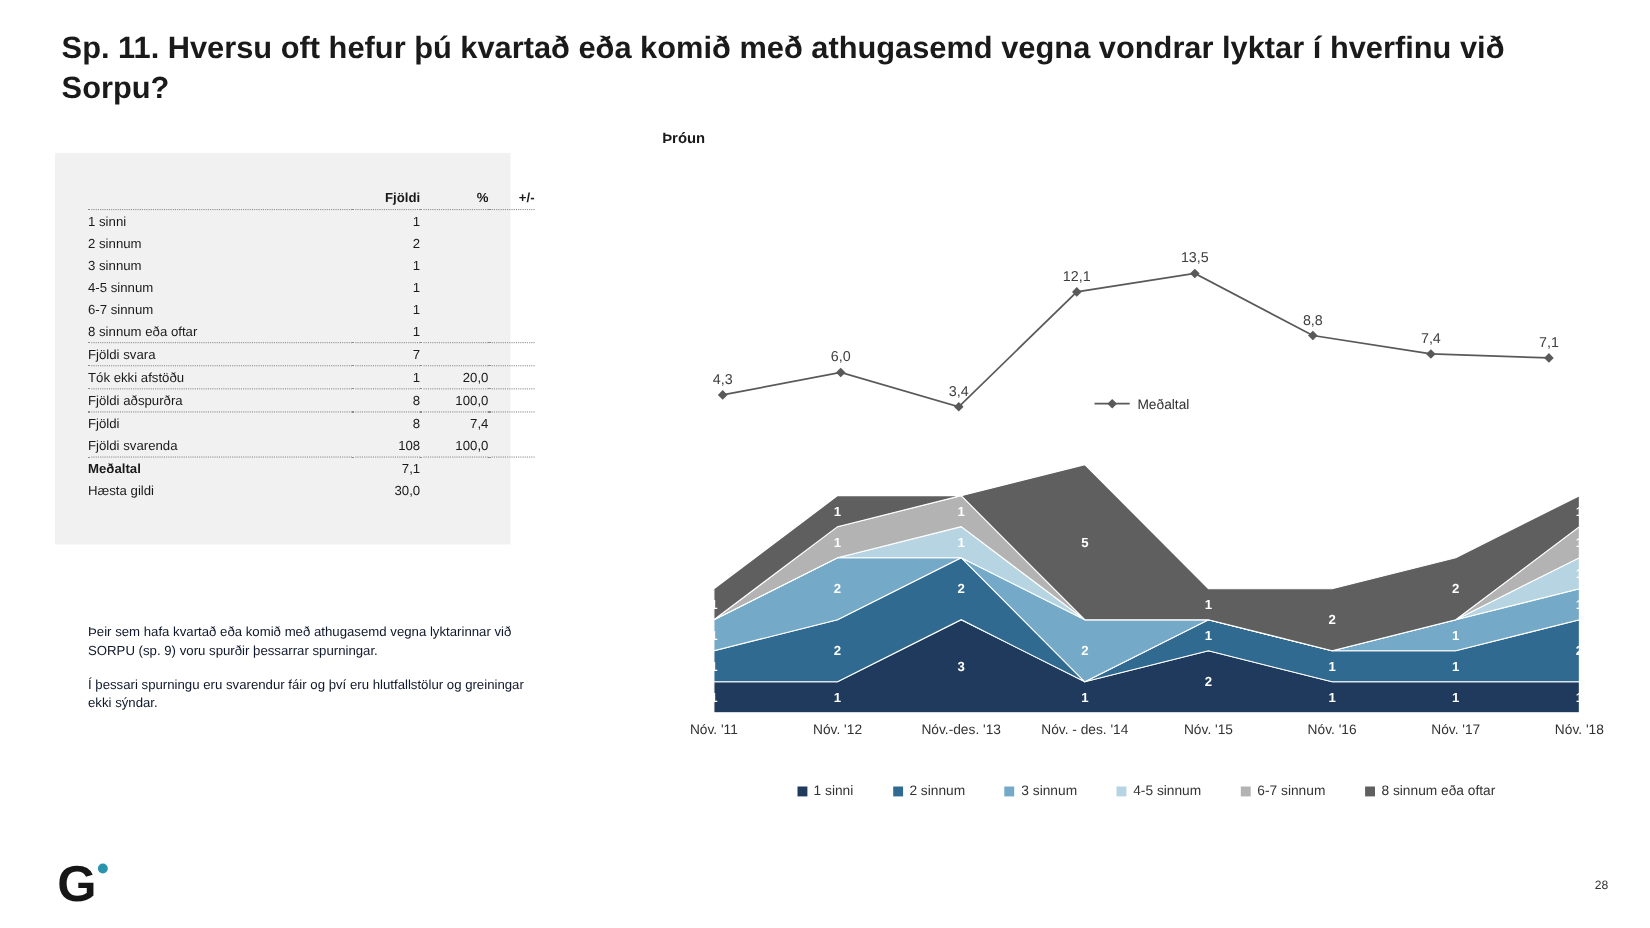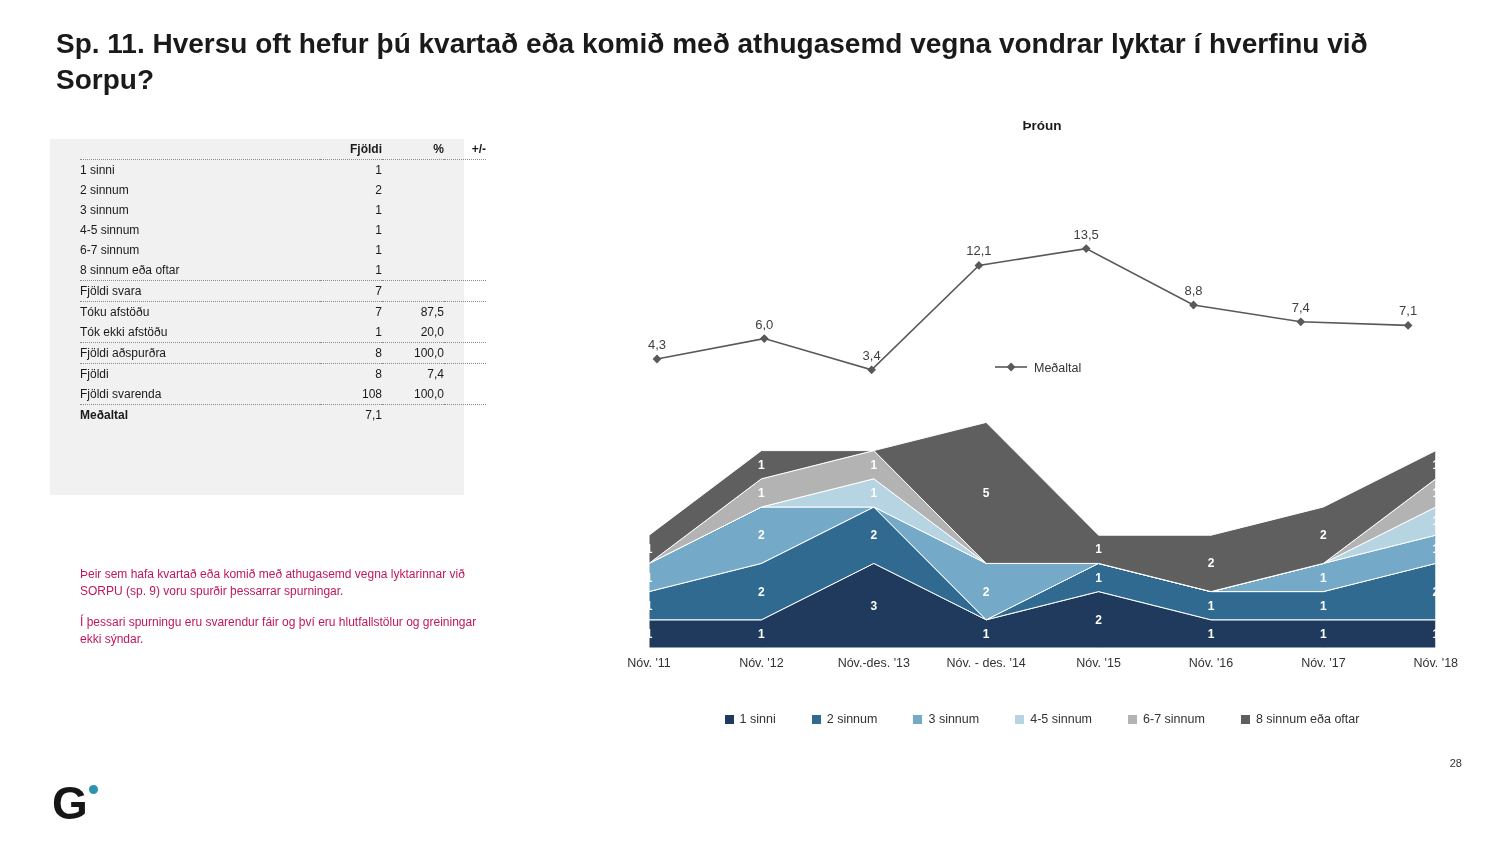--- a/index.html
+++ b/index.html
@@ -4,54 +4,54 @@
 <style>
   * { margin:0; padding:0; box-sizing:border-box; }
   html,body { background:#ffffff; }
   body { font-family:"Liberation Sans", sans-serif; }
   .slide { position:relative; width:1500px; height:844px; background:#ffffff; overflow:hidden;margin-left:12px; }
 
   .title { position:absolute; left:44px; top:26px; width:1400px; font-size:28px; font-weight:bold;
            color:#1a1a1a; line-height:1.28; }
 
   .table-panel { position:absolute; left:38px; top:139px; width:414px; height:356px;
-                 background:#f1f1f1; padding:0 34px 10px 30px; }
+                 background:#f1f1f1; padding:31px 34px 10px 30px; }
   table.stats { width:100%; border-collapse:collapse; font-size:12px; color:#1a1a1a; table-layout:fixed; }
   table.stats th, table.stats td { padding:3px 0; vertical-align:middle; white-space:nowrap; overflow:hidden; }
   table.stats th { font-weight:bold; border-bottom:1px dotted #8c8c8c; }
   .col-label { width:240px; text-align:left; }
   .col-num   { width:62px;  text-align:right; }
   .col-pm    { width:42px;  text-align:right; }
   table.stats td.num { text-align:right; }
   table.stats tr.sep td { border-bottom:1px dotted #8c8c8c; }
   table.stats td.bold { font-weight:bold; }
 
-  .notes { position:absolute; left:68px; top:566px; width:400px; font-size:12px; color:#be185d; line-height:1.38; }
+  .notes { position:absolute; left:68px; top:566px; width:400px; font-size:12px; color:#0f172a; line-height:1.38; }
   .notes p + p { margin-top:15px; }
 
   .trend-chart { position:absolute; left:590px; top:118px; width:880px; height:300px; }
-  .chart-title { text-align:center; font-size:13.5px; font-weight:bold; color:#1a1a1a; margin-bottom:2px; }
+  .chart-title { font-size:13.5px; font-weight:bold; color:#1a1a1a; margin-bottom:2px; }
   svg { overflow:visible; display:block; }
   .dlabel { font-size:13px; fill:#3f3f3f; font-family:"Liberation Sans",sans-serif; }
   .llabel { font-size:12.5px; fill:#333333; font-family:"Liberation Sans",sans-serif; }
   .slabel { font-size:12px; font-weight:bold; fill:#ffffff; font-family:"Liberation Sans",sans-serif; }
   .xlabel { font-size:12.5px; fill:#333333; font-family:"Liberation Sans",sans-serif; }
 
   .stacked-chart { position:absolute; left:625px; top:413px; width:860px; height:275px; }
 
   .stacked-legend { position:absolute; left:590px; top:712px; width:880px; display:flex;
                     justify-content:center; align-items:center; gap:36px; font-size:12.5px; color:#333; }
   .legend-item { display:flex; align-items:center; gap:6px; }
   .legend-swatch { width:9px; height:9px; display:inline-block; flex:0 0 auto; }
 
   .logo { position:absolute; left:40px; top:780px; width:60px; height:54px; }
   .logo-g { font-size:46px; font-weight:bold; color:#161616; letter-spacing:-1px; line-height:1; }
   .logo-dot { position:absolute; width:9px; height:9px; border-radius:50%; left:37px; top:5px; background:#2a93ad; }
 
-  .page-number { position:absolute; right:50px; top:757px; font-size:11px; color:#333333; }
+  .page-number { position:absolute; right:50px; top:799px; font-size:11px; color:#333333; }
 </style>
 </head>
 <body>
 
 <div class="slide">
 
   <div class="title">Sp. 11. Hversu oft hefur þú kvartað eða komið með athugasemd vegna vondrar lyktar í hverfinu við Sorpu?</div>
 
   <div class="table-panel">
     <table class="stats">
@@ -99,26 +99,20 @@
             <td class="num">1</td>
             <td class="num"></td>
             <td class="num"></td>
           </tr>
           <tr class="sep">
             <td class="lbl">Fjöldi svara</td>
             <td class="num">7</td>
             <td class="num"></td>
             <td class="num"></td>
           </tr>
-          <tr>
-            <td class="lbl">Tóku afstöðu</td>
-            <td class="num">7</td>
-            <td class="num">87,5</td>
-            <td class="num"></td>
-          </tr>
           <tr class="sep">
             <td class="lbl">Tók ekki afstöðu</td>
             <td class="num">1</td>
             <td class="num">20,0</td>
             <td class="num"></td>
           </tr>
           <tr class="sep">
             <td class="lbl">Fjöldi aðspurðra</td>
             <td class="num">8</td>
             <td class="num">100,0</td>
@@ -132,20 +126,26 @@
           </tr>
           <tr class="sep">
             <td class="lbl">Fjöldi svarenda</td>
             <td class="num">108</td>
             <td class="num">100,0</td>
             <td class="num"></td>
           </tr>
           <tr>
             <td class="lbl bold">Meðaltal</td>
             <td class="num">7,1</td>
+            <td class="num"></td>
+            <td class="num"></td>
+          </tr>
+          <tr>
+            <td class="lbl">Hæsta gildi</td>
+            <td class="num">30,0</td>
             <td class="num"></td>
             <td class="num"></td>
           </tr>
         </tbody>
     </table>
   </div>
 
   <div class="notes">
     <p>Þeir sem hafa kvartað eða komið með athugasemd vegna lyktarinnar við SORPU (sp. 9) voru spurðir þessarrar spurningar.</p>
     <p>Í þessari spurningu eru svarendur fáir og því eru hlutfallstölur og greiningar ekki sýndar.</p>

